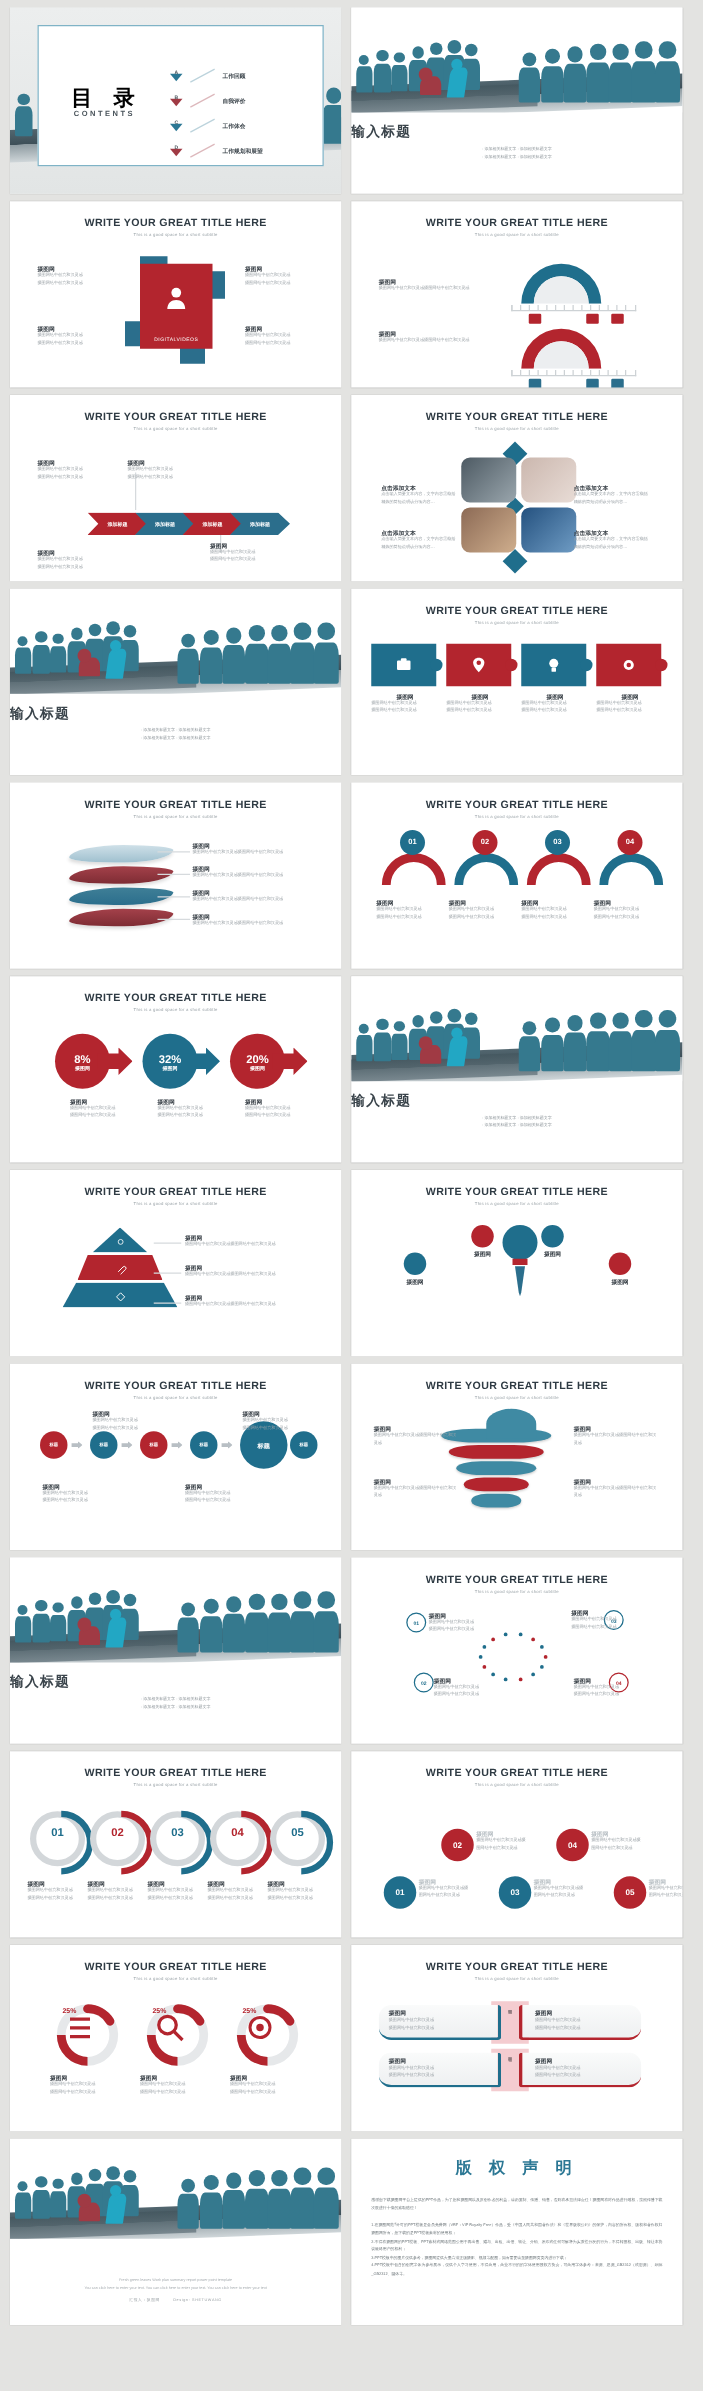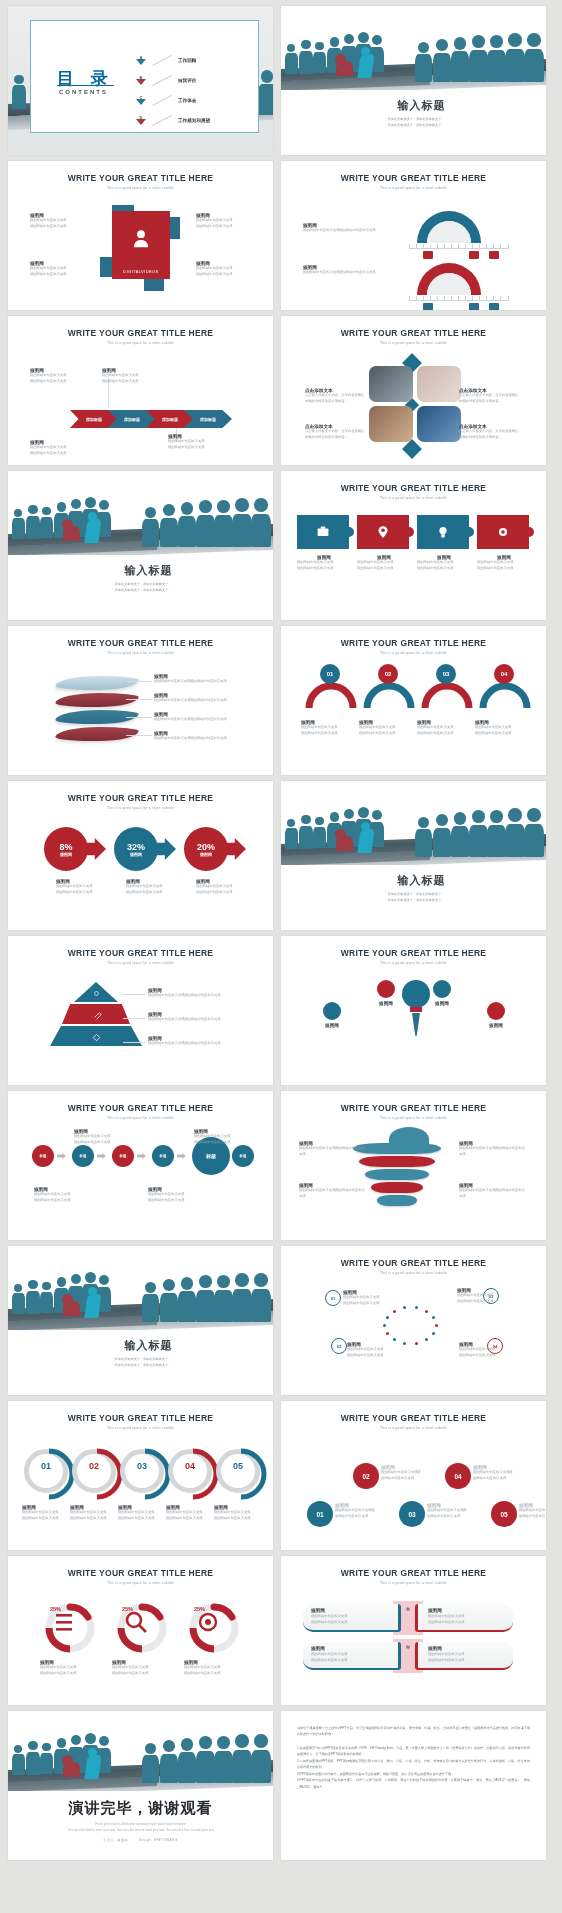--- a/index.html
+++ b/index.html
@@ -26,30 +26,30 @@
   .ground{ position:absolute; left:-10px; right:-10px; bottom:0; height:26px;
     background:linear-gradient(180deg,#52666f 0%, #3d4f58 45%, #8e9ba1 46%, #cfd6d9 100%);
     transform:skewY(-2.2deg);}
   .ground2{ position:absolute; left:-10px; width:60%; bottom:2px; height:18px;
     background:linear-gradient(180deg,#44575f,#6d7d85); transform:skewY(-2.2deg); opacity:.85;}
   .pp{ position:absolute; bottom:14px; }
   .pp .hd{ border-radius:50%; background:#35798e; }
   .pp .bd{ background:#35798e; border-radius:22% 22% 8% 8%/30% 30% 6% 6%; }
   .pp.red .hd,.pp.red .bd{ background:#a03a44; }
   .pp.cyan .hd,.pp.cyan .bd{ background:#22a7c4; }
-  .band-title{ position:absolute; left:0; right:0; top:92px; text-align:center;
-     font-size:11px; font-weight:bold; color:#3a444b; letter-spacing:1px;padding-left:16px;}
+  .band-title{ position:absolute; left:0; right:0; top:92px; 
+     font-size:11px; font-weight:bold; color:#3a444b; letter-spacing:1px;}
   .band-bul{ position:absolute; left:0; right:0; top:110px; text-align:center; font-size:3.2px;
      color:#8b9398; line-height:1.9;}
   
   .cover{ background:linear-gradient(180deg,#f3f4f4,#e9ebeb); }
   .cover .inner{ position:absolute; left:22px; top:14px; right:14px; bottom:22px;
      background:#fff; border:1px solid #7fb3c6; }
-  .cover .mu{ position:absolute; font-size:17px; font-weight:bold; letter-spacing:6px; color:#0369a1;
-     left:26px; top:46px;text-decoration:underline;}
+  .cover .mu{ position:absolute; font-size:17px; font-weight:bold; letter-spacing:6px; color:#000000;
+     left:26px; top:46px;}
   .cover .cn{ position:absolute; left:28px; top:68px; font-size:6px; letter-spacing:2px; color:#4a545b; font-weight:bold;}
   .cover .row{ position:absolute; display:flex; align-items:center; gap:5px; left:105px; }
   .cover .abc{ font-size:4px; font-weight:bold; color:#4a545b; text-align:center; }
   .cover .tri{ width:0;height:0;border-left:5px solid transparent;border-right:5px solid transparent;
      border-top:6px solid #2b7794; margin-top:-1px;}
   .cover .tri.r{ border-top-color:#a03a44; }
   .cover .sl{ width:22px; height:1px; background:#bcd3dc; transform:rotate(-28deg); }
   .cover .sl.r{ background:#ddb8bc; }
   .cover .lbl{ font-size:4.6px; color:#3b444b; font-weight:bold; }
   
@@ -1120,33 +1120,33 @@
     </div>
         <div class="pp red" style="left:55px;bottom:14px;">
         <div class="bd" style="width:17px;height:15px;border-radius:40% 30% 6% 6%/50% 45% 6% 6%;"></div>
         <div class="hd" style="width:11px;height:11px;position:absolute;top:-7px;left:-1px;"></div>
       </div>
       <div class="pp cyan" style="left:78px;bottom:12px;">
         <div class="bd" style="width:14px;height:24px;border-radius:32% 26% 4% 4%/26% 22% 4% 4%;transform:skewX(-8deg);"></div>
         <div class="hd" style="width:9px;height:9px;position:absolute;top:-7px;left:2px;"></div>
       </div>
   </div>
-  <div class="thanks">演讲完毕，谢谢观看</div>
   <div class="thanks-en blur">
     <div>Fresh green leaves Work plan summary report power point template</div>
     <div>You can click here to enter your text. You can click here to enter your text. You can click here to enter your text</div>
   </div>
   <div class="thanks-cr blur">
     <span>汇报人：摄图网</span>
     &nbsp;&nbsp;&nbsp;&nbsp;&nbsp;&nbsp;
     <span>Design: SHETUWANG</span>
   </div>
     </div>
     <div class="slide">
   <div class="copy">
+    <h1>版 权 声 明</h1>
     <div class="body blur">感谢您下载摄图网平台上提供的PPT作品，为了您和摄图网以及原创作者的利益，请勿复制、传播、销售，否则将承担法律责任！摄图网将对作品进行维权，按照传播下载次数进行十倍的索取赔偿！</div>
     <div class="body blur" style="margin-top:7px;">
       <div>1.在摄图网范ీ许可的PPT模板是会员免费网（VRF：VIP Royalty Free）作品，受《中国人民共和国著作法》和《世界版权公约》的保护，内容的所有权、版权和著作权归摄图网所有，您下载的是PPT模板素材的使用权；</div>
           <div>2.不得将摄图网的PPT模板、PPT素材或网络范围公用于再出售、赠与、出租、出借、转让、分销、发布或任何可解释为实质性分发的行为，不得转授权、出版、转让本协议最终用户的权利；</div>
           <div>3.PPT模板中的图片仅供参考，摄图网提供大量高清正版摄影、视频等配图，如有需要请至摄图网页页内进行下载；</div>
           <div>4.PPT模板中包含的创意字体为参考展示，仅供个人学习使用，不得商用，商业不行的的字体使用授权方负责，可商用字体参考：来源、思源_GB2312（或思源）、细体_GB2312、圆体等。</div>
     </div>
   </div>
     </div>
   </div>

